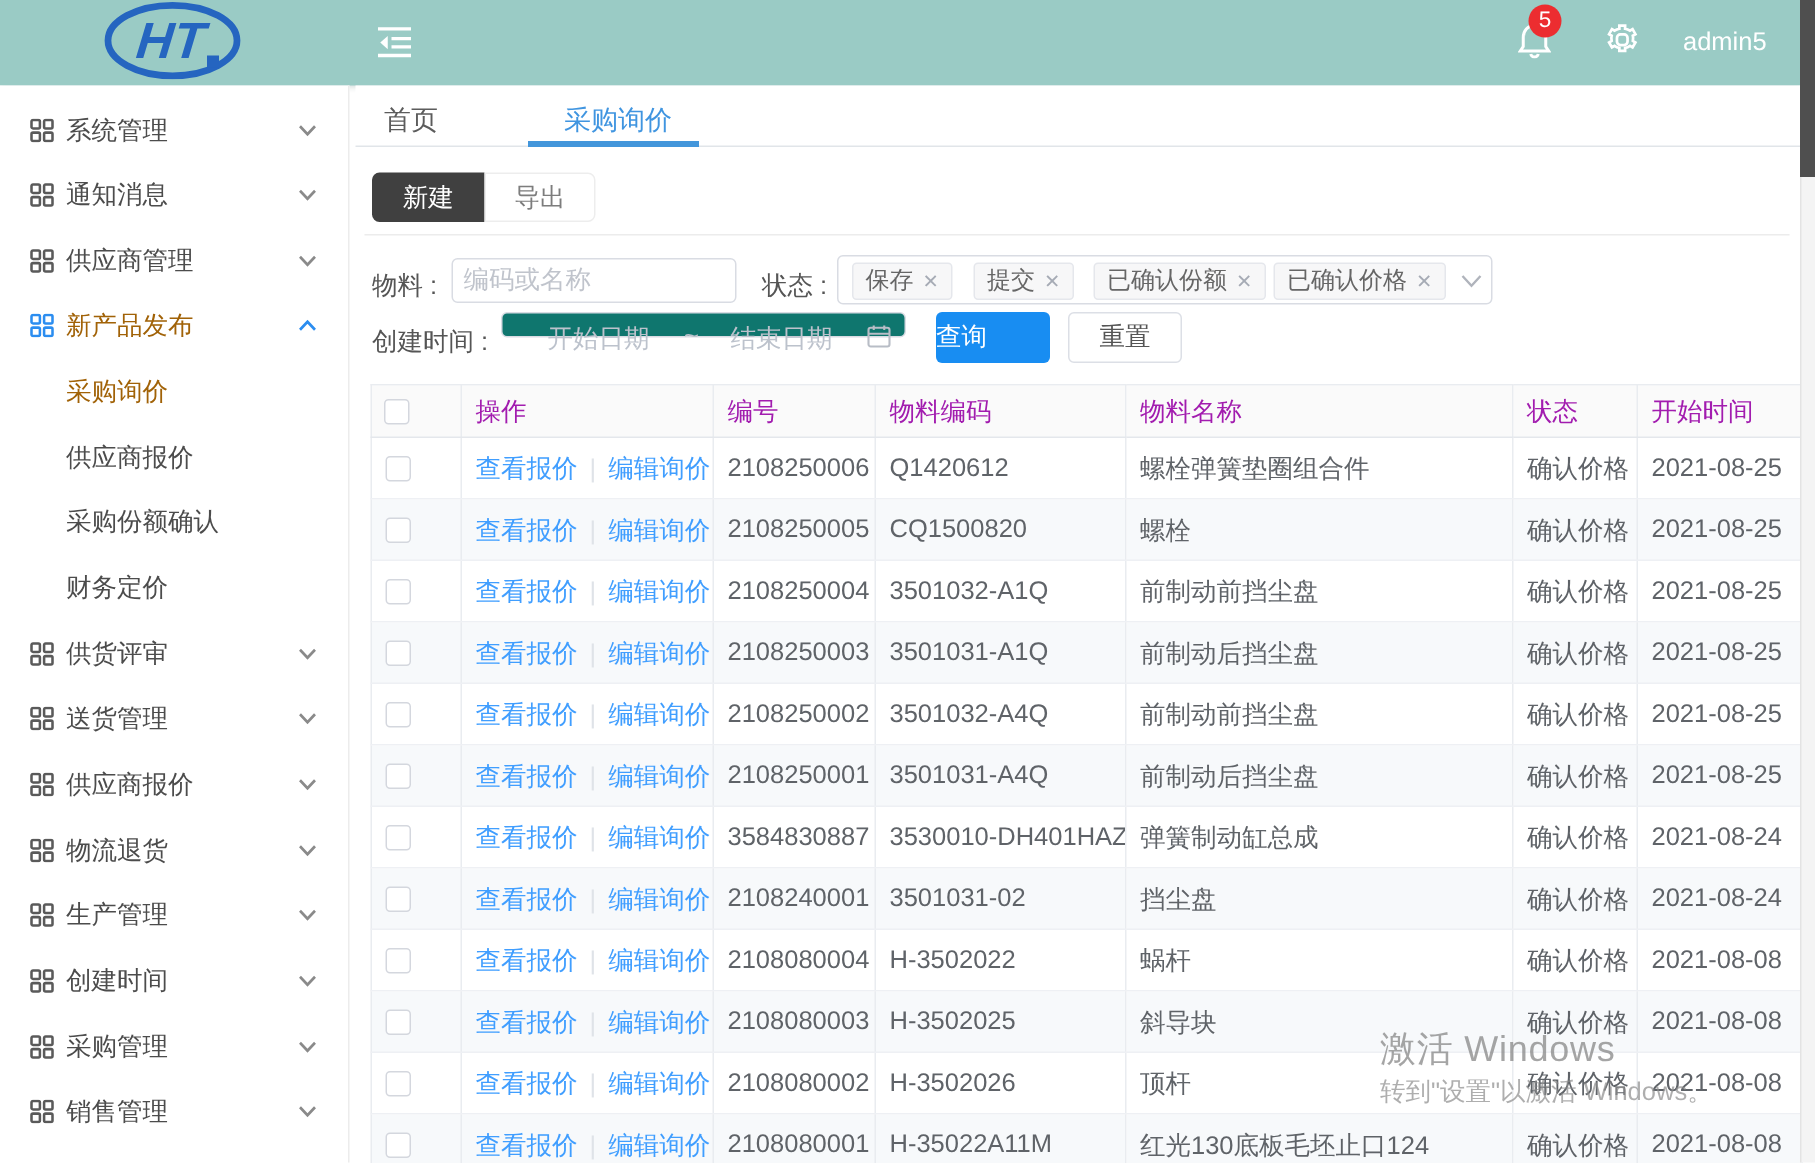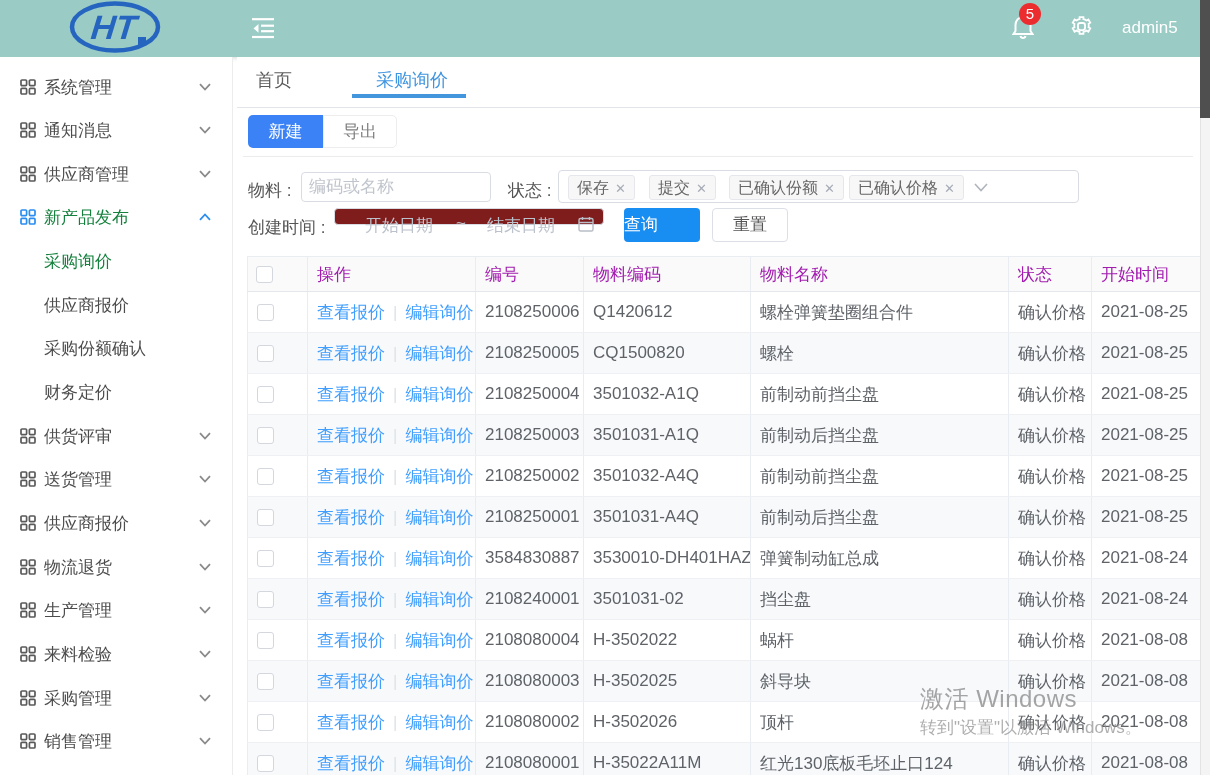--- a/index.html
+++ b/index.html
@@ -11,37 +11,37 @@
 #admin{position:absolute;left:1122px;top:18px;color:#fff;font-size:17px}
 
 #sbtrack{position:absolute;left:1200px;top:0;width:10px;height:775px;background:#f4f4f4;border-left:1px solid #e3e3e3;z-index:5}
 #sbthumb{position:absolute;left:1200px;top:0;width:10px;height:118px;background:#4f4f4f;z-index:6}
 
 #sidebar{position:absolute;left:0;top:57px;width:233px;height:718px;background:#fff;border-right:1px solid #ececec}
 .mi{position:absolute;left:0;width:232px;height:44px;color:#4c4c4c;font-size:17px}
 .mi .lbl{position:absolute;left:44px;top:50%;transform:translateY(-50%);white-space:nowrap}
 .mi .ico{position:absolute;left:20px;top:50%;transform:translateY(-50%)}
 .mi .chev{position:absolute;left:199px;top:50%;transform:translateY(-50%)}
-.mi.blue{color:#15803d}
+.mi.blue{color:#a16207}
 
 #main{position:absolute;left:237px;top:57px;width:963px;height:718px;background:#fff}
-#tabbar{position:absolute;left:0;top:0;width:963px;height:51px;border-bottom:1px solid #e1e5e9}
+#tabbar{position:absolute;left:0;top:0;width:963px;height:41px;border-bottom:1px solid #e1e5e9}
 .tab1{position:absolute;left:19px;top:11px;font-size:18px;color:#5c5c5c}
 .tab2{position:absolute;left:139px;top:11px;font-size:18px;color:#4095e0}
 #inkbar{position:absolute;left:115px;top:37px;width:114px;height:4px;background:#4396db}
-#btnNew{position:absolute;left:11px;top:58px;width:75px;height:33px;background:#3b82f6;border-radius:5px 0 0 5px;color:#fff;font-size:17px;text-align:center;line-height:33px}
+#btnNew{position:absolute;left:11px;top:58px;width:75px;height:33px;background:#404040;border-radius:5px 0 0 5px;color:#fff;font-size:17px;text-align:center;line-height:33px}
 #btnExp{position:absolute;left:86px;top:58px;width:74px;height:33px;background:#fff;border:1px solid #ededed;border-radius:0 5px 5px 0;color:#7d7d7d;font-size:17px;text-align:center;line-height:31px}
 #hr1{position:absolute;left:6px;top:99px;width:950px;height:1px;background:#ececec}
 .flabel{position:absolute;font-size:17px;color:#555;white-space:nowrap}
 #inpMat{position:absolute;left:64px;top:115px;width:190px;height:30px;border:1px solid #d9dce3;border-radius:4px;font-size:17px;color:#c0c4cc;line-height:28px;padding-left:7px}
-#selSt{position:absolute;left:321px;top:113px;width:521px;height:33px;border:1px solid #d9dce3;border-radius:4px;background:#fff}
+#selSt{position:absolute;left:321px;top:113px;width:437px;height:33px;border:1px solid #d9dce3;border-radius:4px;background:#fff}
 .tag{position:absolute;top:4px;height:25px;background:#f7f7f8;border:1px solid #e5e7ec;border-radius:3px;font-size:16px;color:#666;line-height:23px;padding:0 8px;white-space:nowrap}
 .tag .x{color:#a6abb5;font-size:13px;margin-left:6px}
 #selChev{position:absolute;left:737px;top:126px;color:#b0b4bc}
-#rangePk{position:absolute;left:97px;top:151px;width:270px;height:17px;border:1px solid #d9dce3;border-radius:4px;background:#7f1d1d;font-size:17px;color:#bcc2cc}
+#rangePk{position:absolute;left:97px;top:151px;width:270px;height:17px;border:1px solid #d9dce3;border-radius:4px;background:#0f766e;font-size:17px;color:#bcc2cc}
 #btnQry{position:absolute;left:387px;top:151px;width:76px;height:34px;background:#188df2;border-radius:4px;color:#fff;font-size:17px;text-align:left;line-height:34px}
 #btnRst{position:absolute;left:475px;top:151px;width:76px;height:34px;background:#fff;border:1px solid #dcdfe6;border-radius:4px;color:#555;font-size:17px;text-align:center;line-height:32px}
 
 #tbl{position:absolute;left:247px;top:256px;width:954px;border-collapse:collapse;font-size:17px;color:#5f6368;table-layout:fixed}
 #tbl th,#tbl td{border:1px solid #e9ecf0;font-weight:normal;text-align:left;padding:0 0 0 9px;height:41px;overflow:hidden;white-space:nowrap}
 #tbl th{background:#fafafa;height:35px;color:#a21caf;border-bottom:1px solid #e4e7ec}
 #tbl tr.odd td{background:#f7f9fb}
 #tbl td{border-top:none;border-bottom:1px solid #eef0f4}
 .cb{display:inline-block;width:17px;height:17px;border:1px solid #d4d7de;border-radius:3px;background:#fff;vertical-align:middle}
 a.lk{color:#409eff;text-decoration:none}
@@ -223,21 +223,21 @@
     </div>
   <div class="mi" style="top:574.9px">
       <svg class="ico" width="16" height="16" viewBox="0 0 16 16">
         <g fill="none" stroke="#5a5a5a" stroke-width="1.7">
           <rect x="1" y="1" width="5.6" height="5.6" rx="1"></rect>
           <rect x="9.4" y="1" width="5.6" height="5.6" rx="1"></rect>
           <rect x="1" y="9.4" width="5.6" height="5.6" rx="1"></rect>
           <rect x="9.4" y="9.4" width="5.6" height="5.6" rx="1"></rect>
         </g>
       </svg>
-      <span class="lbl">来料检验</span>
+      <span class="lbl">创建时间</span>
       <svg class="chev" width="12" height="8" viewBox="0 0 12 8">
         <path d="M1 1.2 L6 6.5 L11 1.2" fill="none" stroke="#8a8a8a" stroke-width="1.8"></path>
       </svg>
     </div>
   <div class="mi" style="top:618.6px">
       <svg class="ico" width="16" height="16" viewBox="0 0 16 16">
         <g fill="none" stroke="#5a5a5a" stroke-width="1.7">
           <rect x="1" y="1" width="5.6" height="5.6" rx="1"></rect>
           <rect x="9.4" y="1" width="5.6" height="5.6" rx="1"></rect>
           <rect x="1" y="9.4" width="5.6" height="5.6" rx="1"></rect>

